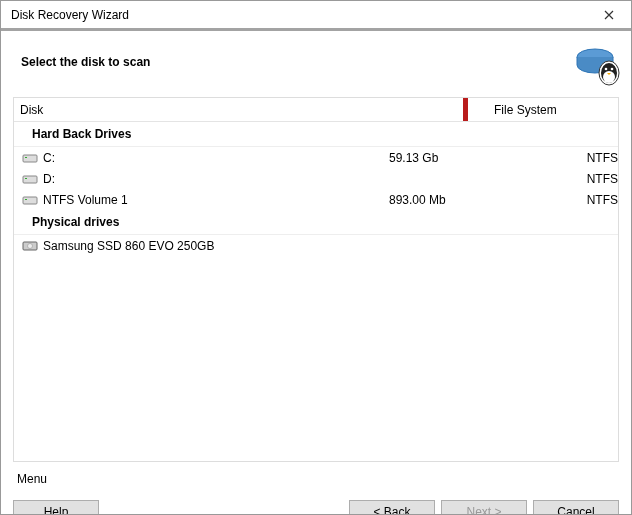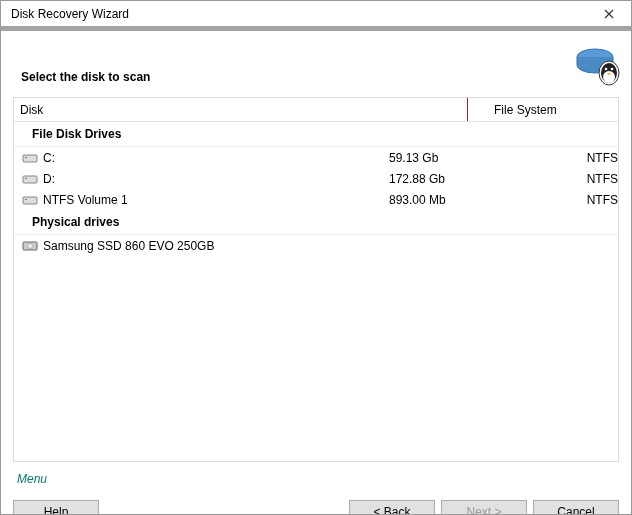--- a/index.html
+++ b/index.html
@@ -11,33 +11,33 @@
   height: 515px;
   overflow: hidden;
   border: 1px solid #999;
 }
 .titlebar {
   height: 30px;
   display: flex;
   align-items: center;
   justify-content: space-between;
   padding: 0 0 0 10px;
-  border-bottom: 5px solid #a3a3a3;
+  border-bottom: 3px solid #a3a3a3;
   background: #fff;
 }
 .titlebar .title { font-size: 12px; }
 .titlebar .close {
   width: 44px; height: 29px;
   display: flex; align-items: center; justify-content: center;
   font-size: 14px; color: #333;
 }
 .header {
   display: flex;
   padding: 8px 10px 10px 20px;
-  align-items: flex-end;
+  align-items: center;
 }
 .header-text { flex: 1; }
 .header-title { font-weight: bold; font-size: 12px; margin-bottom: 3px; }
 .header-desc { font-size: 11.5px; padding-left: 14px; line-height: 1.35; max-width: 480px; }
 .header-icon { width: 48px; height: 48px; margin-left: 8px; }
 .main-wrap {
   border: 1px solid #ddd;
   margin: 0 12px;
   height: 365px;
   background: #fff;
@@ -49,21 +49,21 @@
   align-items: center;
   border-bottom: 1px solid #e4e4e4;
   background: #fff;
   font-size: 12px;
 }
 .colheads div {
   padding: 0 6px;
   height: 100%;
   display: flex;
   align-items: center;
-  border-right: 1px solid #b91c1c;
+  border-right: 5px solid #b91c1c;
 }
 .col-disk { flex: 1; }
 .col-size { width: 105px; }
 .col-fs { width: 130px; border-right: none !important; margin-left: 20px; }
 .group {
   font-weight: bold;
   padding: 5px 6px 5px 18px;
   font-size: 12px;
   border-bottom: 1px solid #eee;
 }
@@ -71,25 +71,24 @@
   display: flex;
   height: 21px;
   align-items: center;
   font-size: 12px;
 }
 .row .c-disk { flex: 1; display: flex; align-items: center; padding-left: 8px; gap: 5px; }
 .row .c-size { width: 105px; padding-left: 6px; }
 .row .c-fs { width: 130px; padding-left: 6px; text-align: right; }
 .drive-ico { width: 16px; height: 12px; }
 .menu-link {
-  color: #0f766e;
+  color: #000000;
   padding: 10px 16px 4px 16px;
   font-size: 12px;
   cursor: pointer;
-  font-style: italic;
 }
 .button-bar {
   display: flex;
   padding: 10px 12px 12px 12px;
   gap: 6px;
 }
 .button-bar .spacer { flex: 1; }
 .btn {
   min-width: 86px;
   height: 24px;
@@ -130,21 +129,21 @@
     </svg>
   </div>
 </div>
 
 <div class="main-wrap">
   <div class="colheads">
     <div class="col-disk">Disk</div>
     <div class="col-fs">File System</div>
   </div>
 
-  <div class="group">File Disk Drives</div>
+  <div class="group">Hard Back Drives</div>
 
   <div class="row">
     <div class="c-disk">
       <svg class="drive-ico" viewBox="0 0 16 12">
           <rect x="1" y="3" width="14" height="7" rx="1" fill="#ddd" stroke="#888"></rect>
           <rect x="3" y="5" width="2" height="1" fill="#3a3"></rect>
         </svg>
       <span>C:</span>
     </div>
     <div class="c-size">59.13 Gb</div>
@@ -152,21 +151,20 @@
   </div>
 
   <div class="row">
     <div class="c-disk">
       <svg class="drive-ico" viewBox="0 0 16 12">
           <rect x="1" y="3" width="14" height="7" rx="1" fill="#ddd" stroke="#888"></rect>
           <rect x="3" y="5" width="2" height="1" fill="#3a3"></rect>
         </svg>
       <span>D:</span>
     </div>
-    <div class="c-size">172.88 Gb</div>
     <div class="c-fs">NTFS</div>
   </div>
 
   <div class="row">
     <div class="c-disk">
       <svg class="drive-ico" viewBox="0 0 16 12">
           <rect x="1" y="3" width="14" height="7" rx="1" fill="#ddd" stroke="#888"></rect>
           <rect x="3" y="5" width="2" height="1" fill="#3a3"></rect>
         </svg>
       <span>NTFS Volume 1</span>

